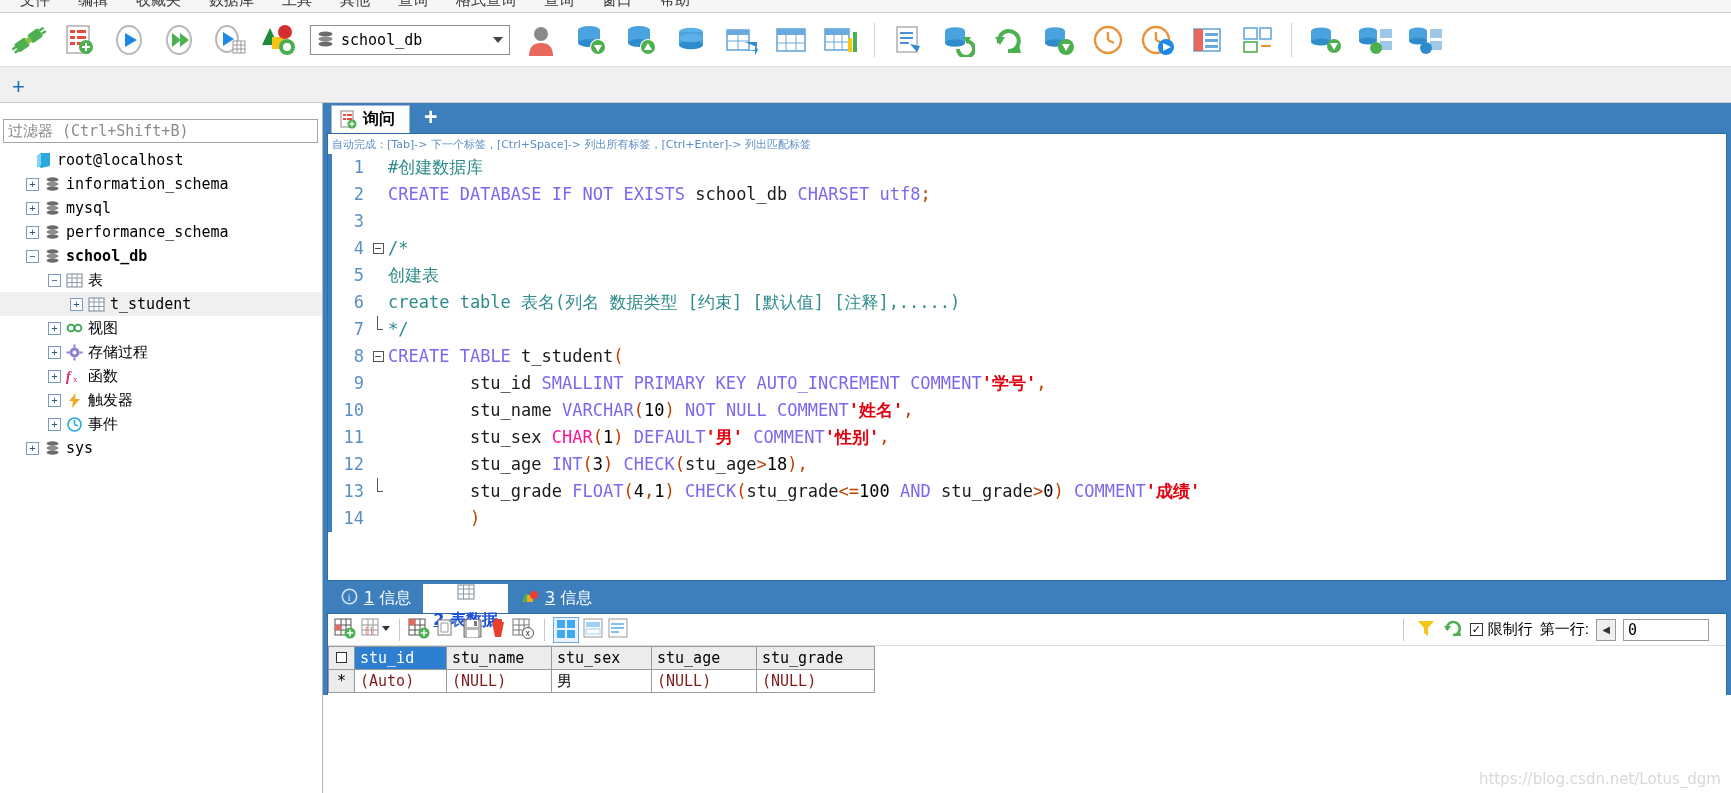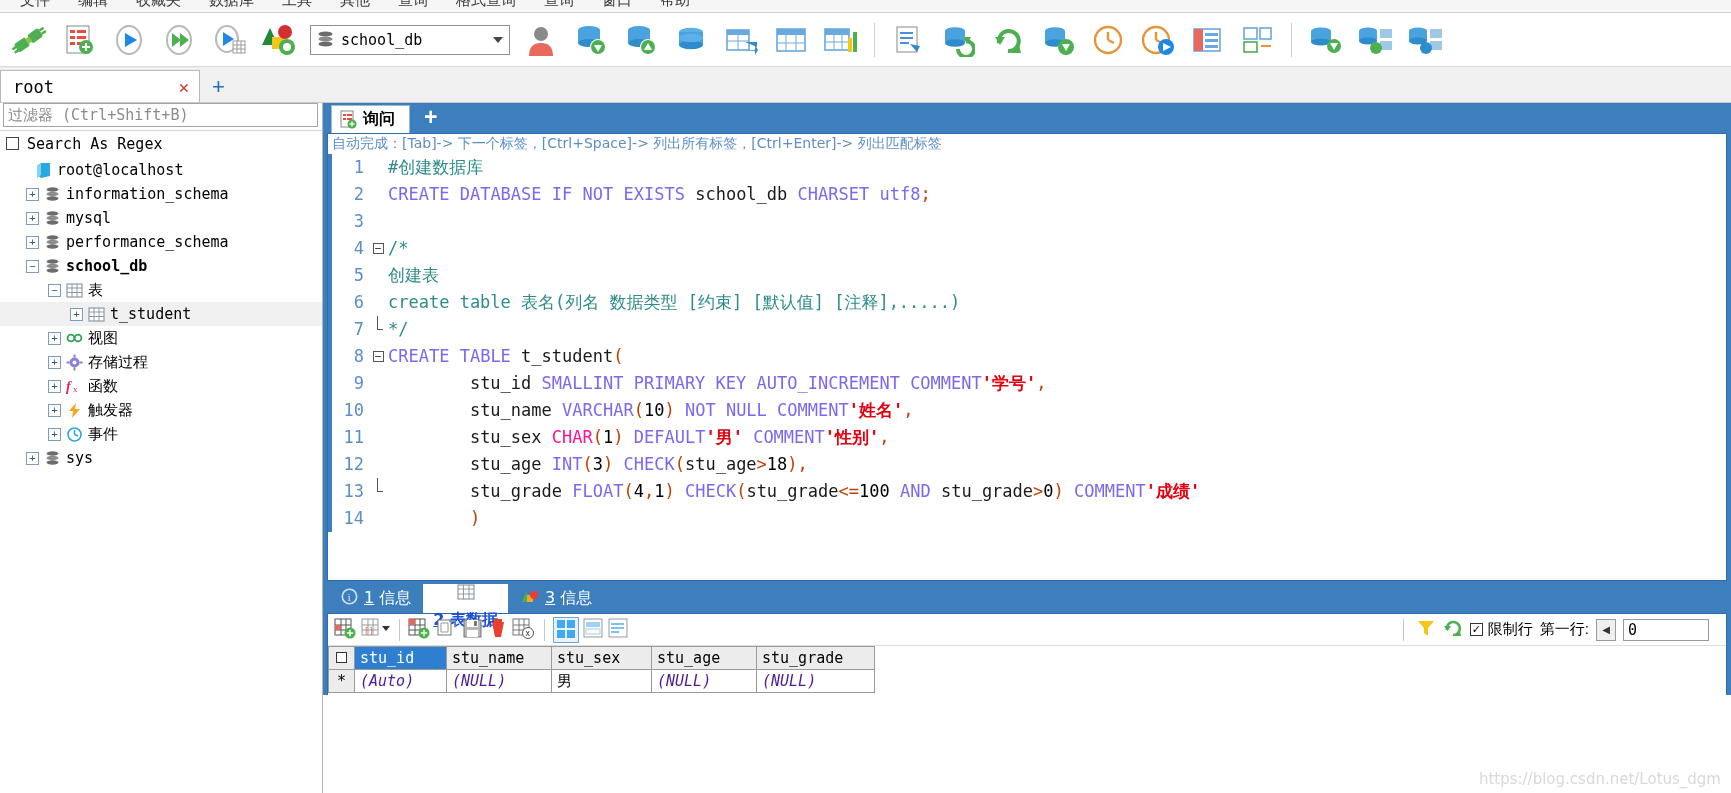--- a/index.html
+++ b/index.html
@@ -78,21 +78,21 @@
     position: absolute; top: 103px; left: 0; width: 323px; height: 690px;
     background: #ffffff; border-right: 1px solid #b8b8b8;
     overflow: hidden;
   }
   .lp-title {
     height: 26px; display: flex; align-items: center; padding-left: 3px;
     font-size: 16px; border-bottom: 1px solid #d2d2d2;
     font-family: "DejaVu Sans Mono", monospace;
   }
   .lp-filter {
-    margin: 0 4px 3px 3px; height: 24px;
+    margin: 16px 4px 3px 3px; height: 24px;
     border: 1px solid #a5a5a5; background: #fff;
     display: flex; align-items: center; padding-left: 4px;
     font-size: 15px; color: #8a8a8a;
     font-family: "DejaVu Sans Mono", monospace;
   }
   .lp-regex {
     height: 26px; display: flex; align-items: center; gap: 8px; padding-left: 6px;
     border-top: 1px solid #d2d2d2;
     font-size: 15px; font-family: "DejaVu Sans Mono", monospace;
   }
@@ -128,21 +128,21 @@
   }
   .qtab-plus { color: #ffffff; font-size: 23px; font-weight: bold; padding: 0 14px 2px 14px; }
 
   .editorwrap {
     margin: 0 4px; background: #ffffff;
     height: 448px;
     border: 1px solid #2f6ba8;
     overflow: hidden;
   }
   .hint {
-    height: 20px; color: #5b8ec7; font-size: 14px;
+    height: 20px; color: #5b8ec7; font-size: 11px;
     padding-left: 4px; display: flex; align-items: center;
     font-family: "DejaVu Sans", sans-serif;
     white-space: nowrap;
   }
   .code {
     font-family: "DejaVu Sans Mono", monospace;
     font-size: 17px;
     line-height: 27px;
     white-space: pre;
   }
@@ -209,21 +209,21 @@
   }
 
   table.dgrid { border-collapse: collapse; font-size: 15px; font-family: "DejaVu Sans Mono", monospace; }
   table.dgrid th, table.dgrid td {
     border: 1px solid #9a9a9a; height: 23px; padding: 0 5px; text-align: left;
     font-weight: normal; white-space: nowrap;
   }
   table.dgrid th { background: #ececec; }
   table.dgrid th.selcol { background: #2f7fd0; color: #fff; }
   table.dgrid th.corner, table.dgrid td.rowhdr { background: #ececec; width: 26px; text-align: center; }
-  td.nullv { color: #4c1d95; font-style: italic; }
+  td.nullv { color: #7f1d1d; }
   td.rightv { text-align: right; }
 
   .watermark {
     position: absolute; right: 10px; bottom: 5px;
     color: #d8d8d8; font-size: 15px; font-family: "DejaVu Sans", sans-serif;
   }
   .bottomfill { position: absolute; left: 323px; top: 695px; width: 1408px; height: 98px; background: #ffffff; }
 </style>
 </head>
 <body>
@@ -502,33 +502,25 @@
         <ellipse cx="12" cy="17" rx="9" ry="3.4" fill="#2f8ccc"></ellipse>
         <rect x="24" y="5" width="12" height="9" fill="#9fc8e8"></rect>
         <rect x="24" y="17" width="12" height="9" fill="#9fc8e8"></rect>
         <circle cx="20" cy="24" r="6" fill="#2f8ccc"></circle>
       </svg>
     </div>
 
   </div>
 
   <div class="tabstrip">
-    <div class="sess-tab">
-      <span>root</span>
-      <span class="closex">✕</span>
-    </div>
     <div class="tab-plus">+</div>
   </div>
 
   <div class="leftpanel">
     <div class="lp-filter">过滤器 (Ctrl+Shift+B)</div>
-    <div class="lp-regex">
-      <span class="cbox"></span>
-      <span>Search As Regex</span>
-    </div>
     <div class="tree" id="db-tree">
         <div class="trow" style="padding-left: 17px;">
           <span class="exp blank"></span>
           <svg width="17" height="17" viewBox="0 0 17 17">
             <polygon points="2,4 6,1 15,1 15,14 6,16 2,13" fill="#2aa9e0"></polygon>
             <polygon points="2,4 6,1 6,13 2,16" fill="#7fd4f5"></polygon>
           </svg>
           <span class="tlabel">root@localhost</span>
         </div>
         <div class="trow" style="padding-left: 26px;">

